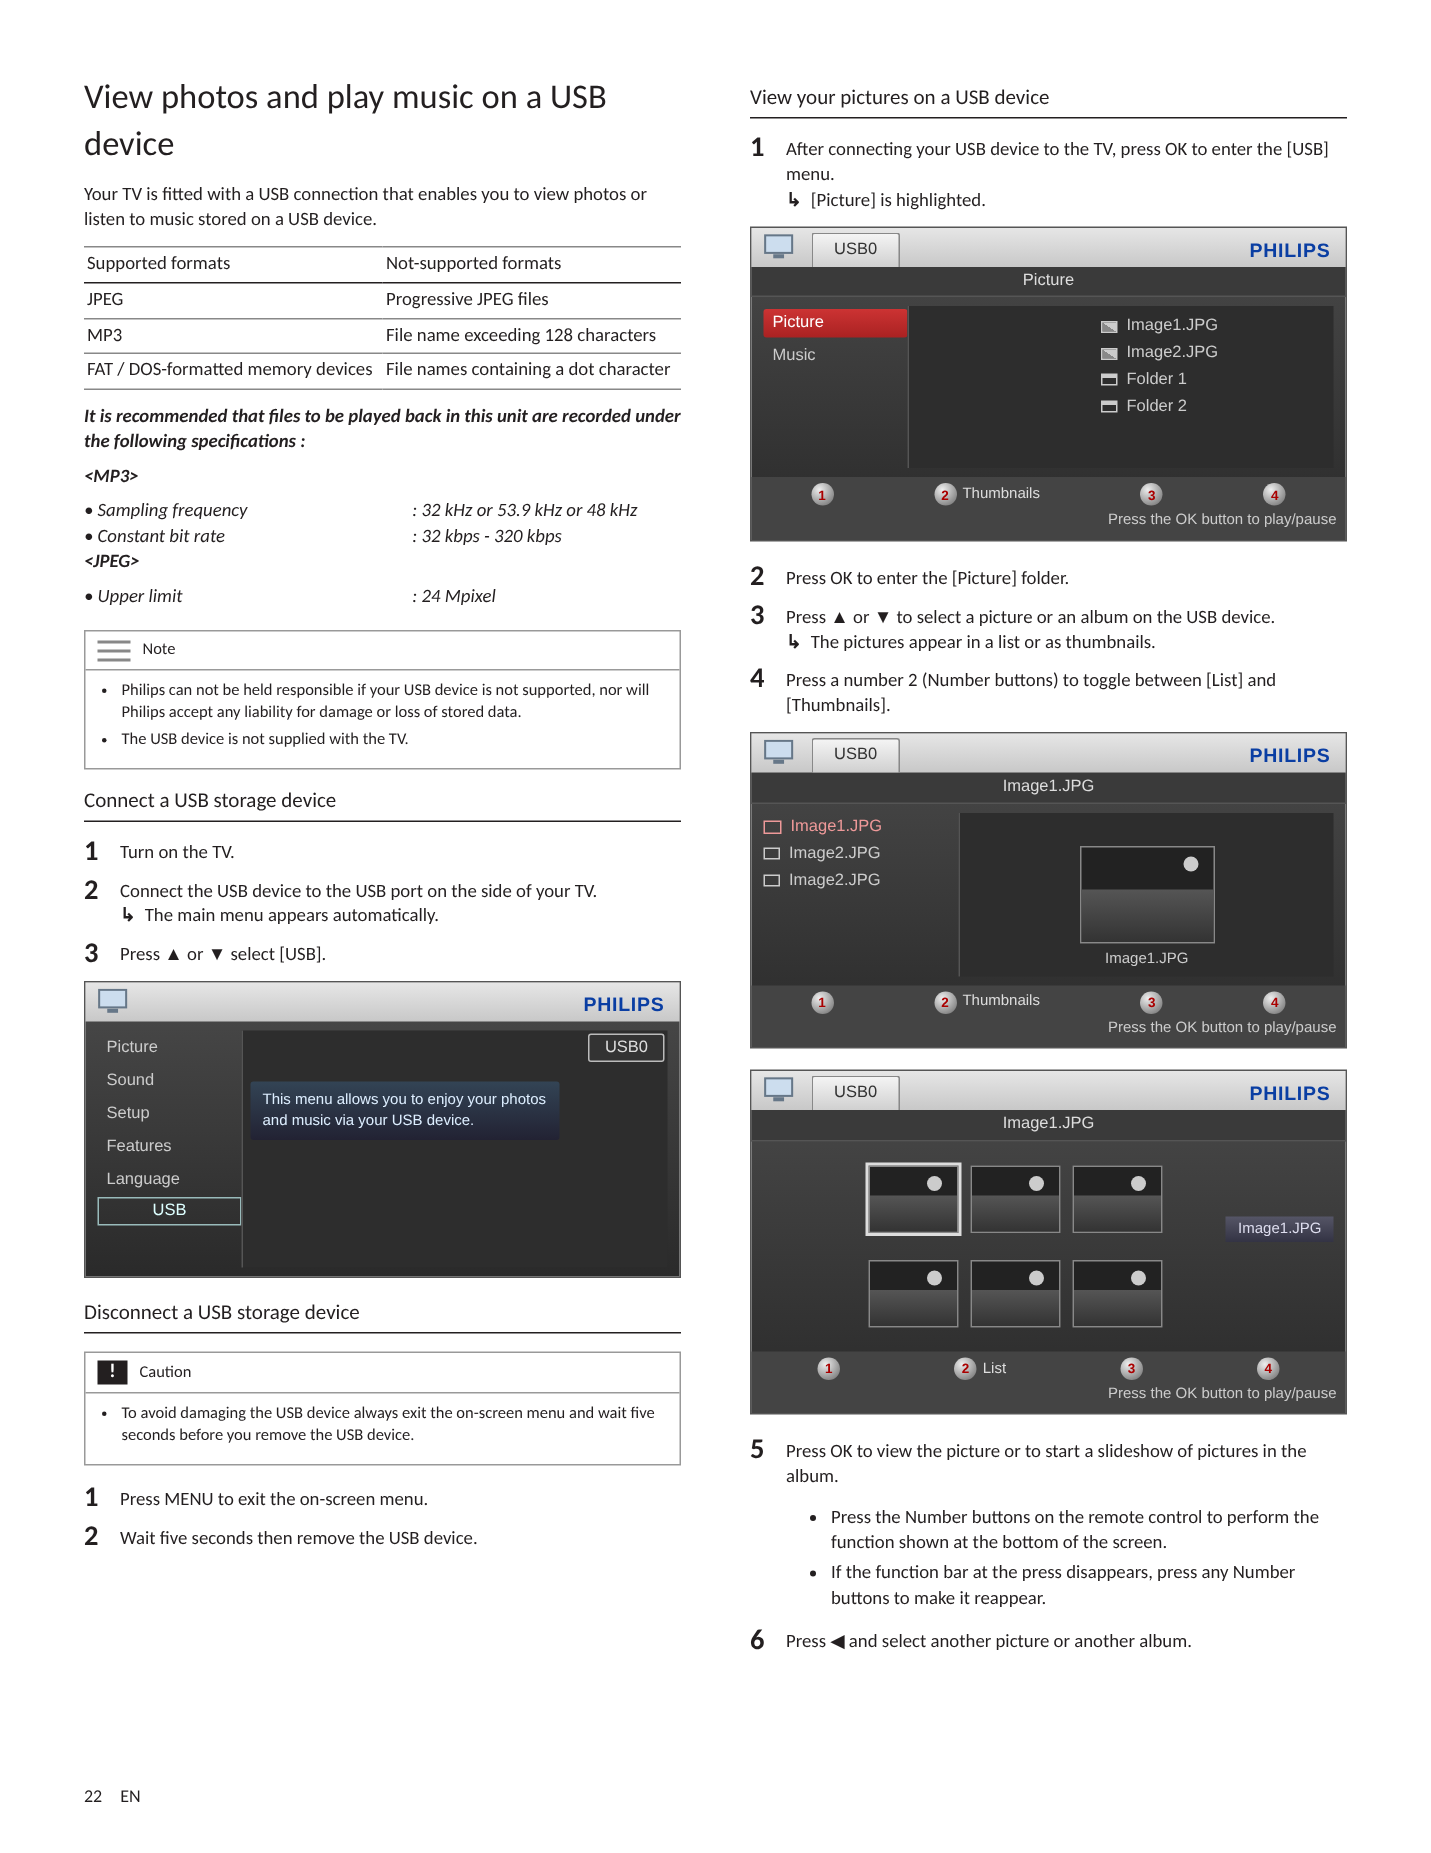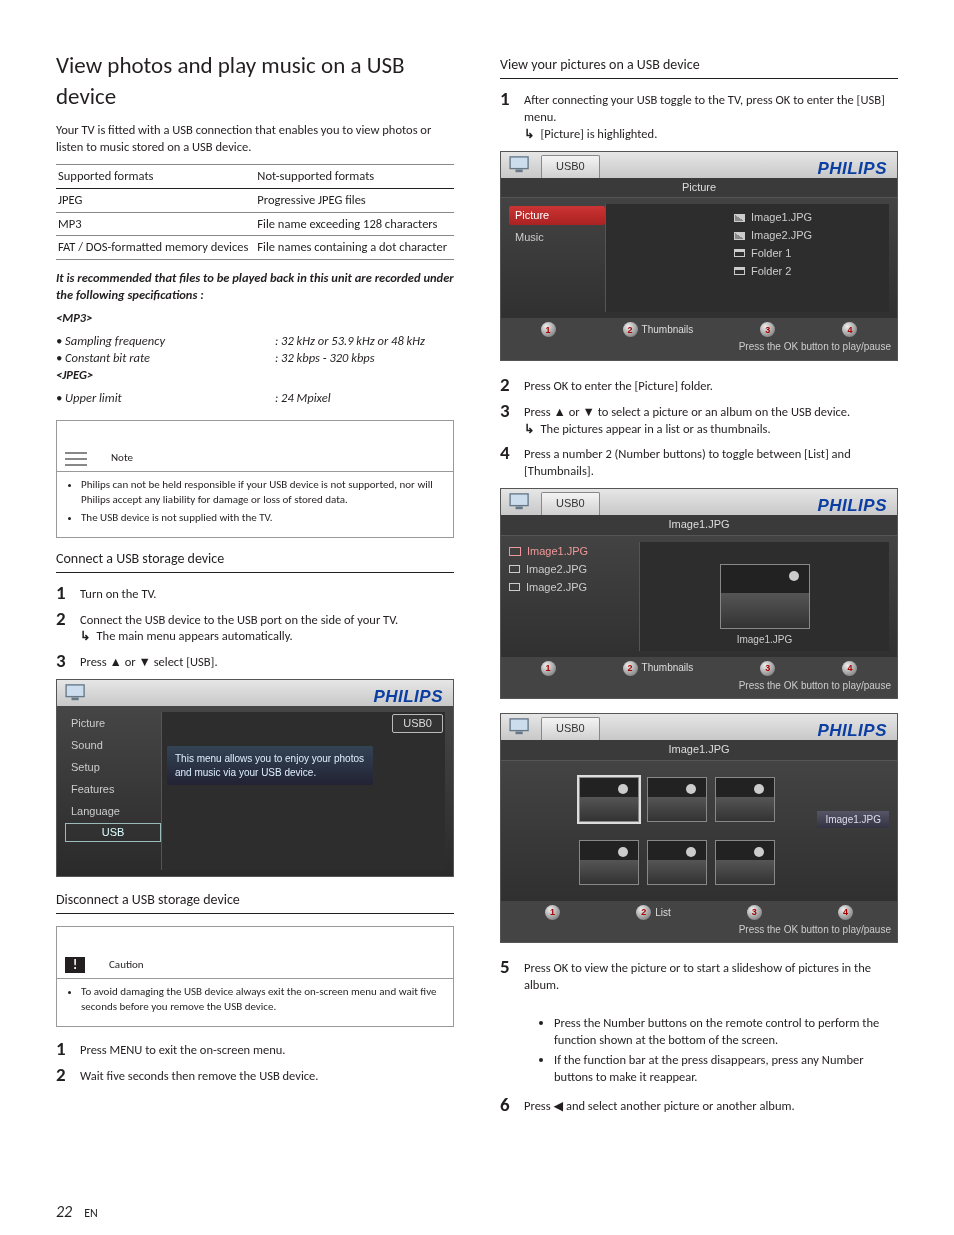--- a/index.html
+++ b/index.html
@@ -57,24 +57,23 @@
   .spec-row .val { width: 45%; }
   .notebox {
     border: 0.5px solid #999;
     margin: 12px 0;
     padding: 0;
     font-size: 11px;
   }
   .notebox .nhead {
     display: flex;
     align-items: center;
-    gap: 24px;
+    gap: 8px;
     border-bottom: 0.5px solid #999;
     padding: 5px 8px;
-    margin-top: 25px;
   }
   .notebox .nhead .nicon {
     width: 22px; height: 14px;
     display: inline-flex; flex-direction: column; justify-content: space-between;
   }
   .notebox .nhead .nicon span {
     display:block; height:2px; background:#888;
   }
   .notebox .nbody { padding: 6px 10px 8px 10px; }
   .notebox .nbody ul { list-style: disc; padding-left: 14px; }
@@ -98,21 +97,21 @@
     line-height: 1;
     min-width: 14px;
     flex: 0 0 auto;
   }
   ol.steps > li .body { flex: 1; padding-top: 3px; }
   ol.steps > li .body .sub-arrow::before {
     content: "↳";
     font-weight: bold;
     margin-right: 6px;
   }
-  ul.dash { list-style: disc; padding-left: 30px; margin-top: 21px; }
+  ul.dash { list-style: disc; padding-left: 30px; margin-top: 10px; }
   ul.dash li { margin-bottom: 3px; }
 
   
   .tv {
     border: 1px solid #555;
     background: linear-gradient(#4a4a4a,#2a2a2a);
     color: #fff;
     font-family: Arial, sans-serif;
     font-size: 11px;
     width: 100%;
@@ -131,21 +130,21 @@
   }
   .tv .tabrow .tab {
     background: linear-gradient(#f4f4f4,#d0d0d0);
     color:#333; padding:3px 14px 4px 14px;
     border:1px solid #888; border-bottom:none;
     border-radius: 2px 2px 0 0;
     font-size:11px;
   }
   .tv .brand {
     position:absolute; right:10px; top:6px;
-    color:#0a3ea3; font-weight:bold; letter-spacing:0.5px; font-size:17px;font-style:italic;
+    color:#0a3ea3; font-weight:bold; letter-spacing:0.5px; font-size:13px;
   }
   .tv .headerbar {
     background:#3a3a3a; color:#ddd; text-align:center; font-size:11px;
     padding:2px 0 3px 0; border-bottom:1px solid #555;
   }
   .tv .bodyarea {
     min-height: 120px; position:relative; padding:6px 8px 6px 8px;
     display:flex;
   }
   .tv .side {
@@ -232,21 +231,21 @@
     margin: 8px auto 0 auto; width:100px;
     display:flex; flex-direction:column; align-items:center;
   }
   .preview .th { width:90px; height:65px; }
 
   .page-foot {
     margin-top: 80px;
     font-size: 12px;
     display:flex; gap:12px; align-items:baseline;
   }
-  .page-foot .pn { font-size:16px;font-style:italic; }
+  .page-foot .pn { font-size:12px; }
   b { font-weight: 400; }
 </style>
 </head>
 <body>
 
 <div class="two-col">
 
   <div class="col">
     <h1 class="title">View photos and play music on a USB device</h1>
     <p>Your TV is fitted with a USB connection that enables you to view photos or listen to music stored on a USB device.</p>
@@ -381,21 +380,21 @@
     </ol>
   </div>
 
   <div class="col">
     <h2 class="sub">View your pictures on a USB device</h2>
 
     <ol class="steps">
       <li>
         <span class="num">1</span>
         <span class="body">
-          <span>After connecting your USB toggle to the TV, press </span><b>OK</b><span> to enter the </span><b>[USB]</b><span> menu.</span><br>
+          <span>After connecting your USB device to the TV, press </span><b>OK</b><span> to enter the </span><b>[USB]</b><span> menu.</span><br>
           <span class="sub-arrow"><b>[Picture]</b><span> is highlighted.</span></span>
         </span>
       </li>
     </ol>
 
     <div class="tv">
       <div class="tabrow">
         <svg class="monitor-ico mon" viewBox="0 0 24 20">
             <rect x="1" y="1" width="20" height="13" stroke="#678" stroke-width="1.5" fill="#cde"></rect>
             <rect x="7" y="15" width="8" height="3" fill="#678"></rect>

